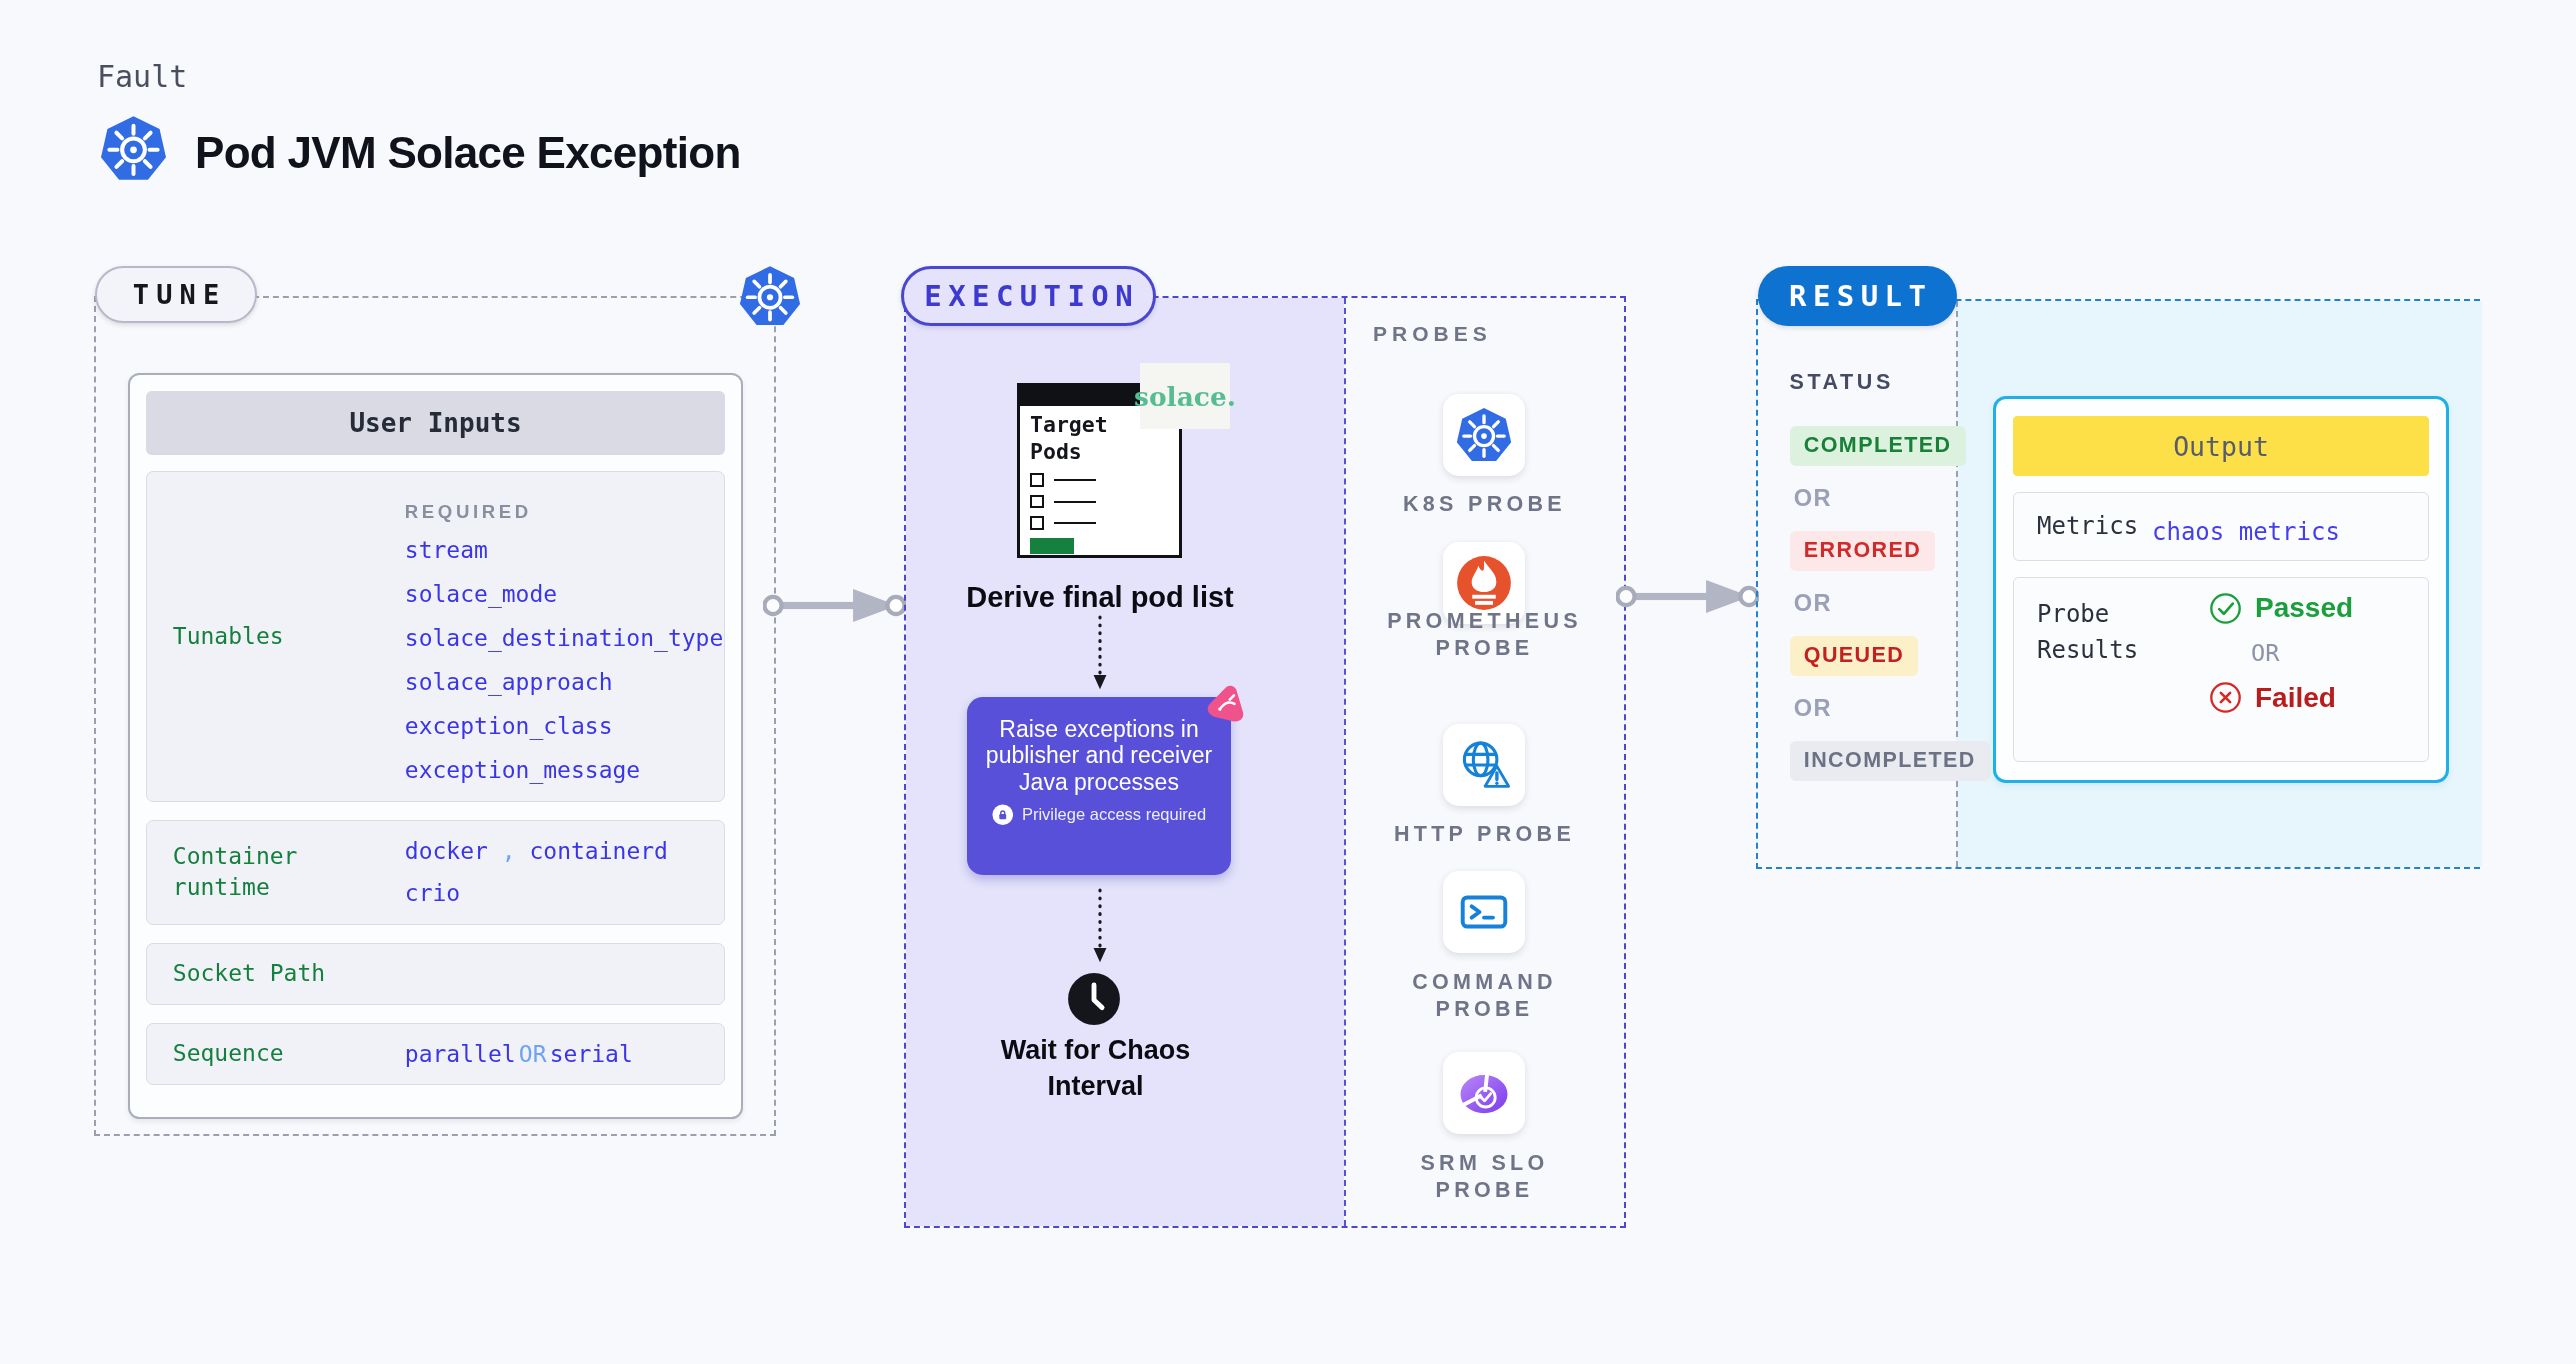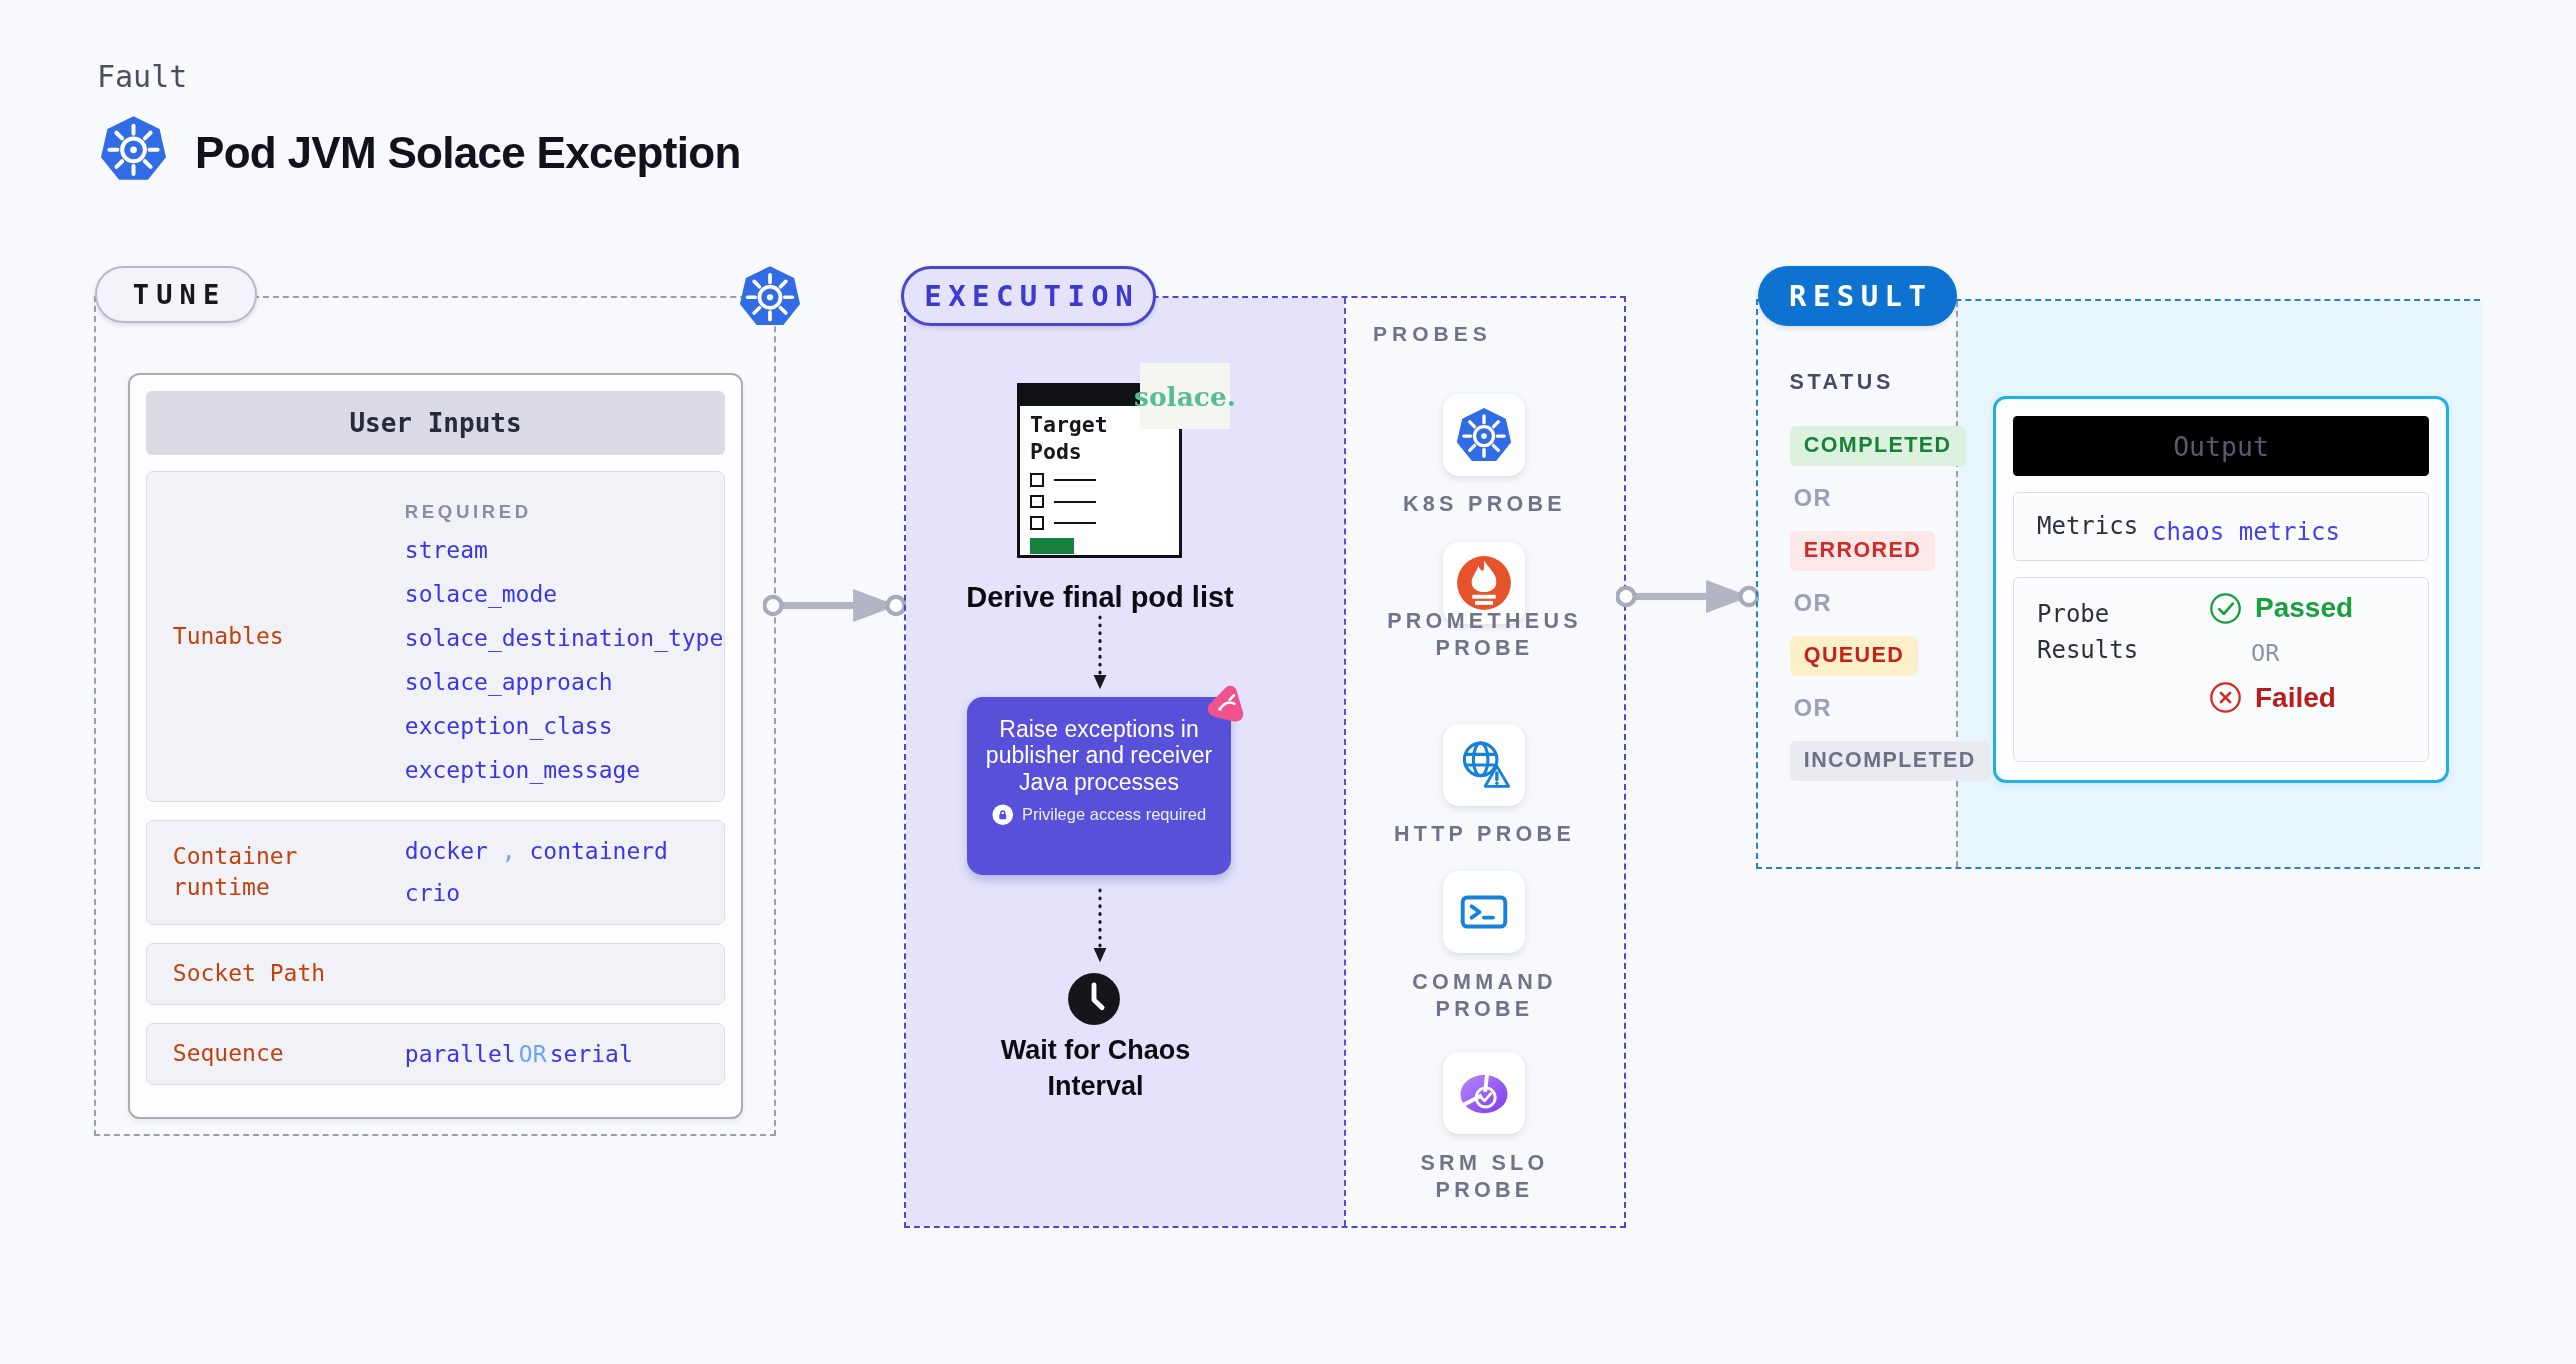--- a/index.html
+++ b/index.html
@@ -32,21 +32,21 @@
   .cyan-panel{background:#e7f6fc;border-left:2.1px dashed #9aa0ad;box-sizing:border-box;}
 
   
   .ui-card{background:#fcfdff;border:2.1px solid #a9aeba;border-radius:11.5px;
            box-sizing:border-box;padding:15.8px;box-shadow:0 2.1px 5.7px rgba(30,34,60,.08);}
   .ui-header{height:64px;background:#d9dae4;border-radius:5.7px;display:flex;align-items:center;
              justify-content:center;font-size:26px;font-weight:700;color:#262b38;margin-bottom:15.8px;}
   .ui-row{background:#f1f2f8;border:1.4px solid #d9dce5;border-radius:7.2px;display:flex;
           box-sizing:border-box;margin-bottom:18px;}
   .ui-row:last-child{margin-bottom:0;}
-  .row-label{width:215px;padding-left:26px;box-sizing:border-box;font-size:23px;color:#c2410c;line-height:1.35;}
+  .row-label{width:215px;padding-left:26px;box-sizing:border-box;font-size:23px;color:#15803d;line-height:1.35;}
   .row-values{flex:1;padding-left:43px;box-sizing:border-box;}
   .v-center{display:flex;flex-direction:column;justify-content:center;}
   .req-label{font-family:"Liberation Sans",sans-serif;font-size:18.6px;font-weight:700;
              letter-spacing:3.6px;color:#8a8fa0;margin-bottom:5.7px;}
   .blue-val{font-size:23px;color:#3b35e8;line-height:44px;white-space:nowrap;}
   .lt-blue{color:#6da4f2;}
 
   
   .pod-window{background:#ffffff;border:3.6px solid #0f1115;box-sizing:border-box;z-index:2;}
   .pod-titlebar{height:20px;background:#0f1115;}
@@ -80,21 +80,21 @@
   .status-heading{font-size:21.5px;font-weight:700;letter-spacing:3.6px;color:#454b61;margin-bottom:12px;}
   .badge{font-size:21.5px;font-weight:800;letter-spacing:1.4px;border-radius:5.7px;padding:7.2px 14.3px;}
   .badge-success{background:#dcf2de;color:#198038;}
   .badge-error{background:#fce8e8;color:#cf2b2b;}
   .badge-warning{background:#fcf0c8;color:#c32020;}
   .badge-neutral{background:#eaebf1;color:#6c7284;}
   .or-label{font-size:23.6px;font-weight:600;color:#9aa0b6;letter-spacing:1.4px;padding-left:4.3px;}
 
   .output-card{background:#fdfeff;border:3.6px solid #1fb0e7;border-radius:13px;box-sizing:border-box;
                padding:17px;box-shadow:0 2.9px 7.2px rgba(30,120,180,.10);}
-  .output-header{height:60px;background:#000000;border-radius:4.3px;display:flex;align-items:center;
+  .output-header{height:60px;background:#fde047;border-radius:4.3px;display:flex;align-items:center;
                  justify-content:center;font-size:26.5px;color:#575c6d;}
   .output-row{border:1.4px solid #dadde6;border-radius:5.7px;background:#fbfcfe;box-sizing:border-box;
               display:flex;margin-top:15.8px;}
   .out-label{font-size:24px;color:#2b303d;line-height:1.5;}
   .metrics-value{font-size:24px;color:#443eed;margin-top:11px;}
   .pr-line{display:flex;align-items:center;gap:13px;}
   .passed-text{font-size:28px;font-weight:800;color:#1b9e3c;}
   .failed-text{font-size:28px;font-weight:800;color:#b91c1c;}
   .out-or{font-size:23.6px;color:#8e94a7;margin:14.3px 0 14.3px 42px;}
 </style>

